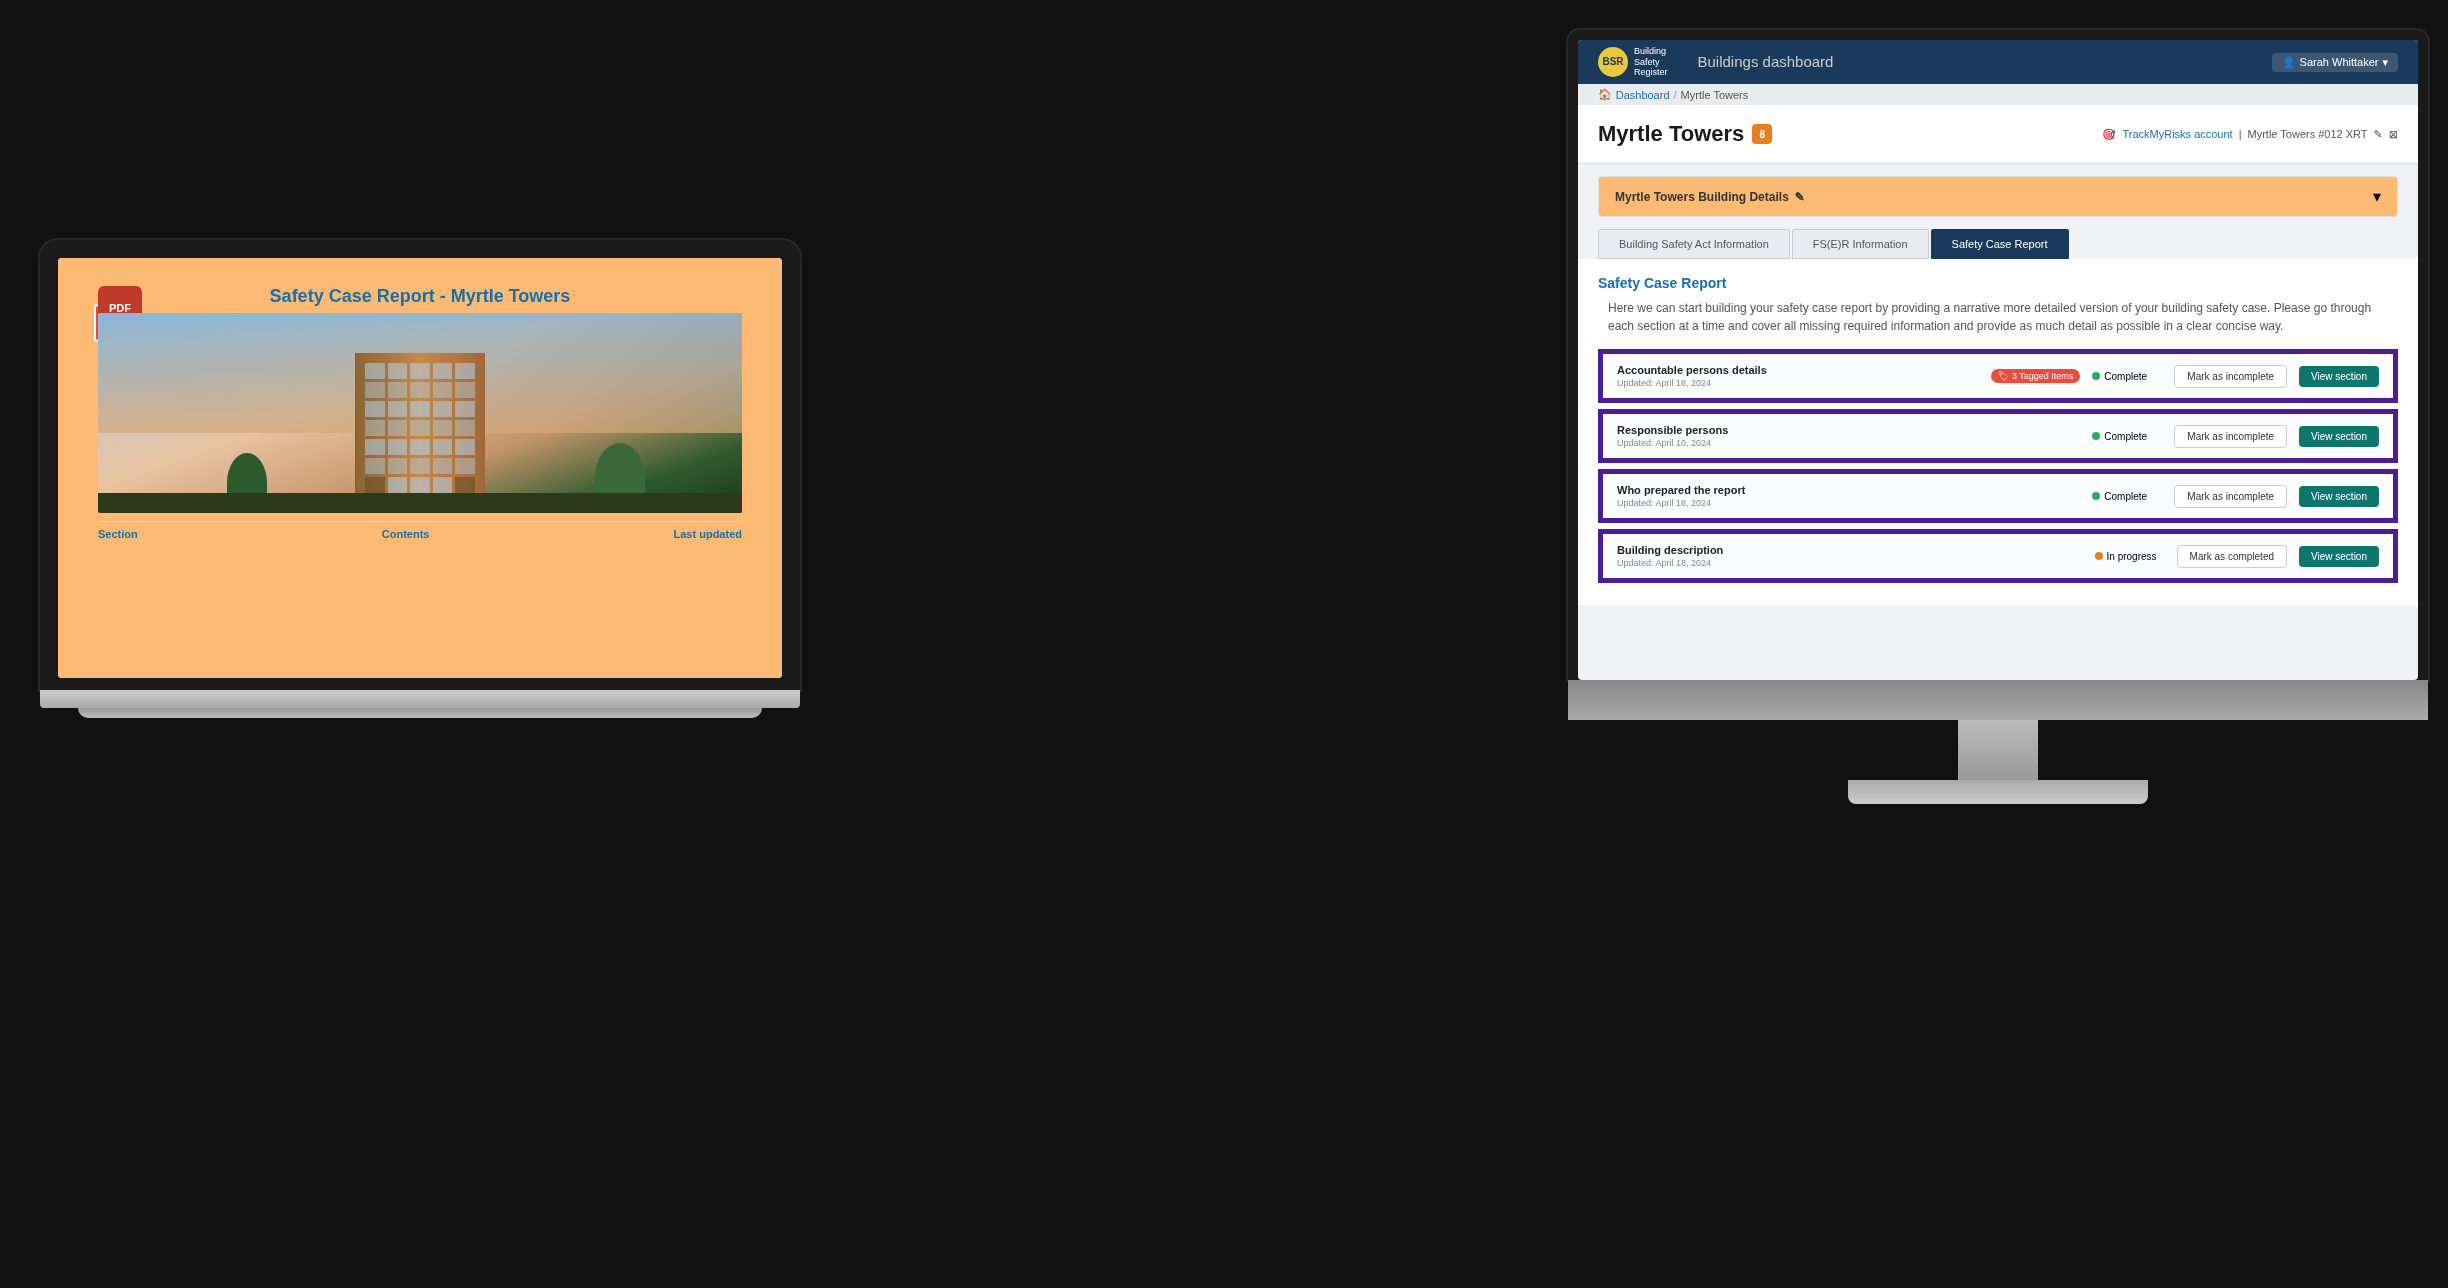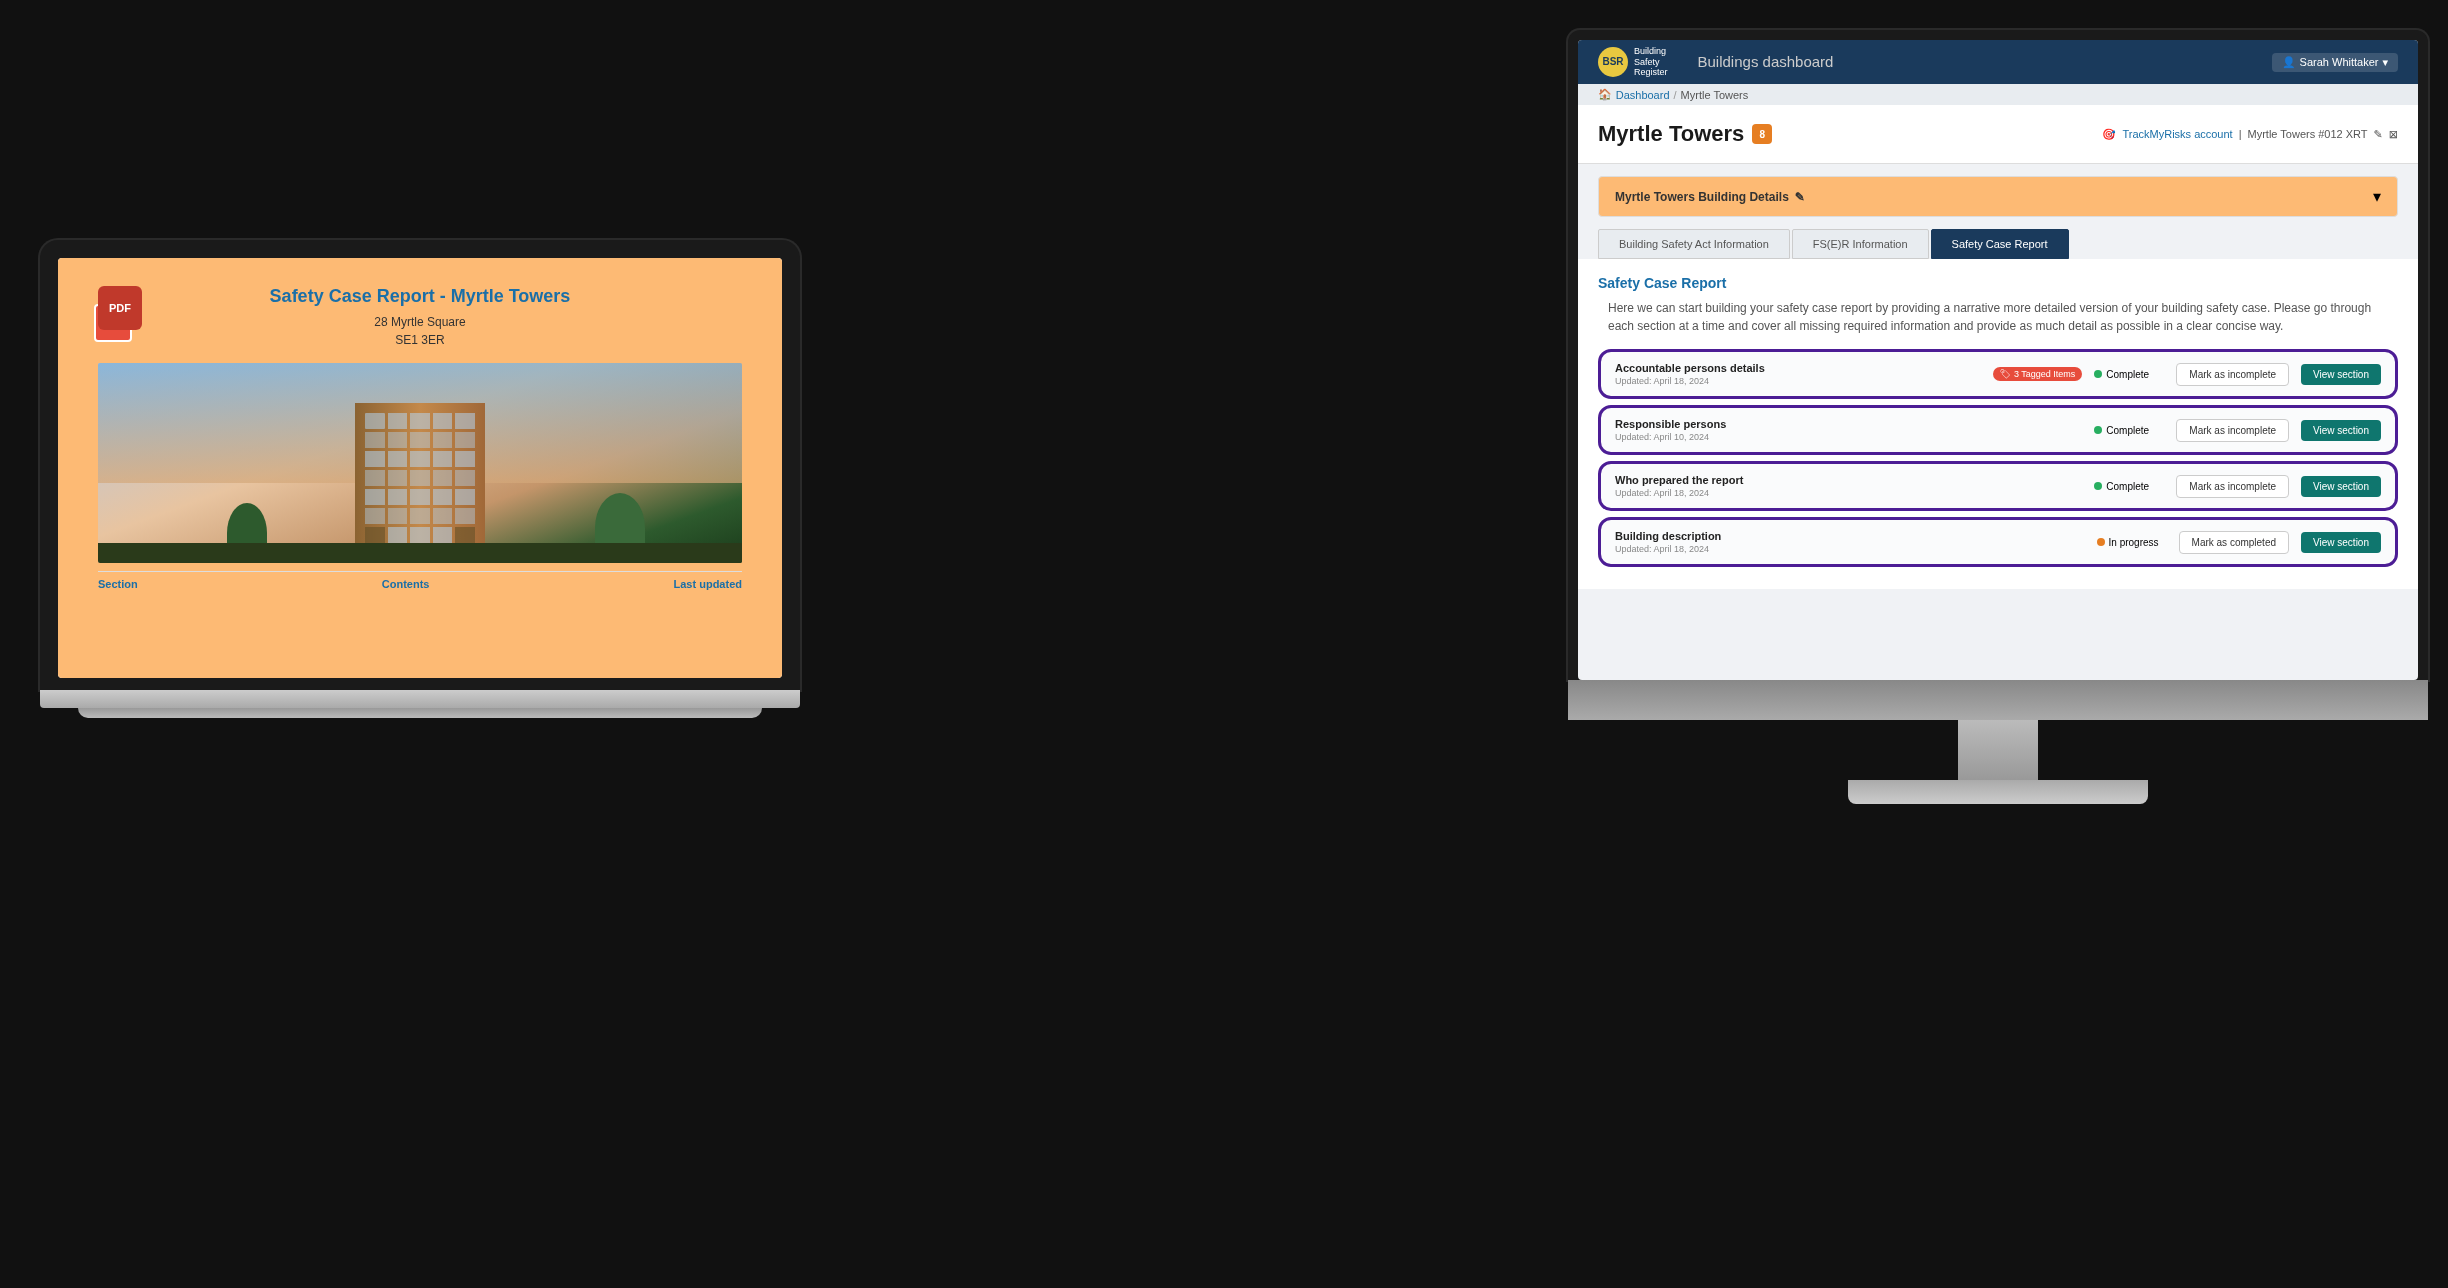--- a/index.html
+++ b/index.html
@@ -327,22 +327,22 @@
       color: #555;
       line-height: 1.5;
       margin-bottom: 14px;
       margin-left: 10px;
     }
 
     
     .section-row {
       display: flex;
       align-items: center;
-      border: 3px solid #4c1d95;
-      border-radius: 13px;
+      border: 5px solid #4c1d95;
+      border-radius: 0;
       margin-bottom: 6px;
       padding: 10px 14px;
       background: #fafbfc;
       gap: 12px;
     }
     .section-info {
       flex: 1;
       min-width: 0;
     }
     .section-name {
@@ -417,24 +417,20 @@
         <div class="pdf-icon">
           <div style="position:relative; width:52px; height:52px;">
             <div class="pdf-icon-pages"></div>
             <div class="pdf-icon-box">
               <span>PDF</span>
             </div>
           </div>
         </div>
 
         <div class="laptop-title">Safety Case Report - Myrtle Towers</div>
-        <div class="laptop-address">
-          <div>28 Myrtle Square</div>
-          <div>SE1 3ER</div>
-        </div>
         <div class="laptop-img-wrapper">
 
           <div style="width:100%;height:200px;background:linear-gradient(160deg,#b0c8e8 0%,#e8c4a0 40%,#c4956a 65%,#2d5a2d 85%,#1a3a1a 100%);position:relative;overflow:hidden;">
 
             <div style="position:absolute;top:0;left:0;right:0;height:120px;background:linear-gradient(to bottom,#7bafd4,#d4a87a);opacity:0.7;"></div>
 
             <div style="position:absolute;bottom:0;left:50%;transform:translateX(-50%);width:130px;height:160px;background:linear-gradient(to right,#8b6332,#c4894a,#a06838);"></div>
 
             <div style="position:absolute;bottom:20px;left:50%;transform:translateX(-50%);width:110px;display:grid;grid-template-columns:repeat(5,1fr);grid-template-rows:repeat(7,1fr);gap:3px;height:130px;">
               <div style="background:rgba(180,220,255,0.5);border-radius:1px;"></div>

